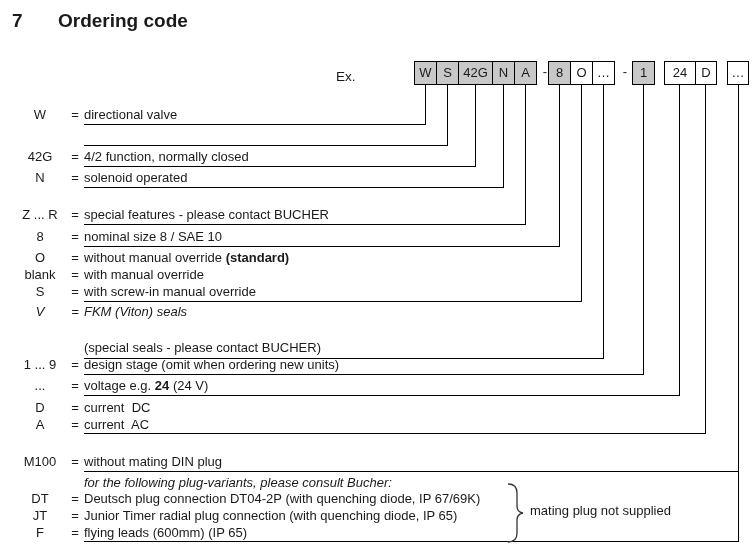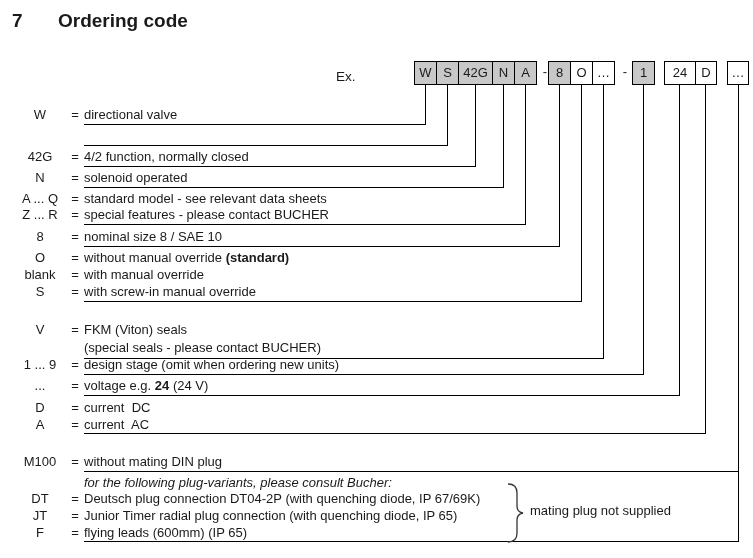--- a/index.html
+++ b/index.html
@@ -76,27 +76,26 @@
   <div class="hline" style="top:358px;left:84px;width:520px;"></div>
   <div class="hline" style="top:374px;left:84px;width:560px;"></div>
   <div class="hline" style="top:395px;left:84px;width:596px;"></div>
   <div class="hline" style="top:433px;left:84px;width:622px;"></div>
   <div class="hline" style="top:471px;left:84px;width:655px;"></div>
   <div class="hline" style="top:541px;left:84px;width:655px;"></div>
 
   <div class="row" style="top:107px;"><span class="code">W</span><span class="eq">=</span><span class="d">directional valve</span><span class="b"></span><span class="d"></span></div>
   <div class="row" style="top:149px;"><span class="code">42G</span><span class="eq">=</span><span class="d">4/2 function, normally closed</span><span class="b"></span><span class="d"></span></div>
   <div class="row" style="top:170px;"><span class="code">N</span><span class="eq">=</span><span class="d">solenoid operated</span><span class="b"></span><span class="d"></span></div>
-  <div class="row" style="top:191px;"><span class="code">A ... Q</span><span class="eq">=</span><span class="d">standard model - see relevant data sheets</span><span class="b"></span><span class="d"></span></div>
   <div class="row" style="top:207px;"><span class="code">Z ... R</span><span class="eq">=</span><span class="d">special features - please contact BUCHER</span><span class="b"></span><span class="d"></span></div>
   <div class="row" style="top:229px;"><span class="code">8</span><span class="eq">=</span><span class="d">nominal size 8 / SAE 10</span><span class="b"></span><span class="d"></span></div>
   <div class="row" style="top:250px;"><span class="code">O</span><span class="eq">=</span><span class="d">without manual override </span><span class="b">(standard)</span><span class="d"></span></div>
   <div class="row" style="top:267px;"><span class="code">blank</span><span class="eq">=</span><span class="d">with manual override</span><span class="b"></span><span class="d"></span></div>
   <div class="row" style="top:284px;"><span class="code">S</span><span class="eq">=</span><span class="d">with screw-in manual override</span><span class="b"></span><span class="d"></span></div>
-  <div class="row" style="top:322px;"><span class="code">V</span><span class="eq">=</span><span class="d">FKM (Viton) seals</span><span class="b"></span><span class="d"></span></div>
+  <div class="row" style="top:304px;font-style:italic;"><span class="code">V</span><span class="eq">=</span><span class="d">FKM (Viton) seals</span><span class="b"></span><span class="d"></span></div>
   <div class="row" style="top:340px;"><span class="code"></span><span class="eq"></span><span class="d">(special seals - please contact BUCHER)</span><span class="b"></span><span class="d"></span></div>
   <div class="row" style="top:357px;"><span class="code">1 ... 9</span><span class="eq">=</span><span class="d">design stage (omit when ordering new units)</span><span class="b"></span><span class="d"></span></div>
   <div class="row" style="top:378px;"><span class="code">...</span><span class="eq">=</span><span class="d">voltage e.g. </span><span class="b">24</span><span class="d"> (24 V)</span></div>
   <div class="row" style="top:400px;"><span class="code">D</span><span class="eq">=</span><span class="d">current  DC</span><span class="b"></span><span class="d"></span></div>
   <div class="row" style="top:417px;"><span class="code">A</span><span class="eq">=</span><span class="d">current  AC</span><span class="b"></span><span class="d"></span></div>
   <div class="row" style="top:454px;"><span class="code">M100</span><span class="eq">=</span><span class="d">without mating DIN plug</span><span class="b"></span><span class="d"></span></div>
   <div class="row italic" style="top:475px;"><span class="code"></span><span class="eq"></span><span class="d">for the following plug-variants, please consult Bucher:</span></div>
   <div class="row" style="top:491px;"><span class="code">DT</span><span class="eq">=</span><span class="d">Deutsch plug connection DT04-2P (with quenching diode, IP 67/69K)</span><span class="b"></span><span class="d"></span></div>
   <div class="row" style="top:508px;"><span class="code">JT</span><span class="eq">=</span><span class="d">Junior Timer radial plug connection (with quenching diode, IP 65)</span><span class="b"></span><span class="d"></span></div>
   <div class="row" style="top:525px;"><span class="code">F</span><span class="eq">=</span><span class="d">flying leads (600mm) (IP 65)</span><span class="b"></span><span class="d"></span></div>

